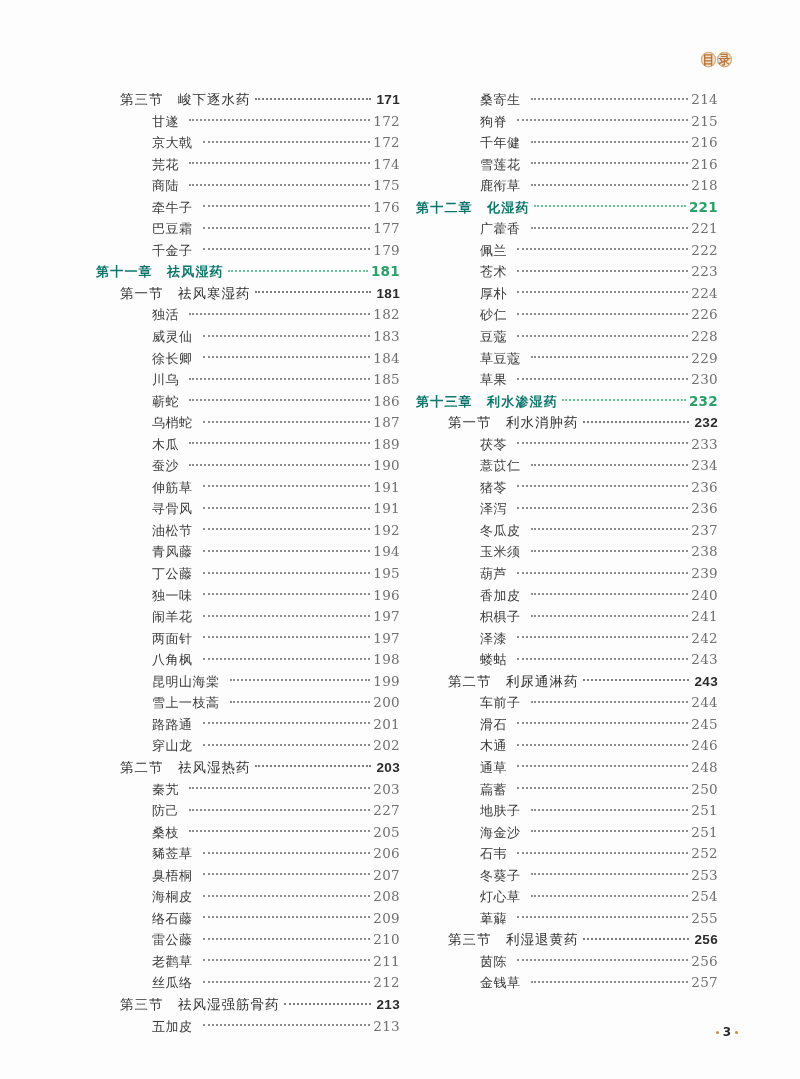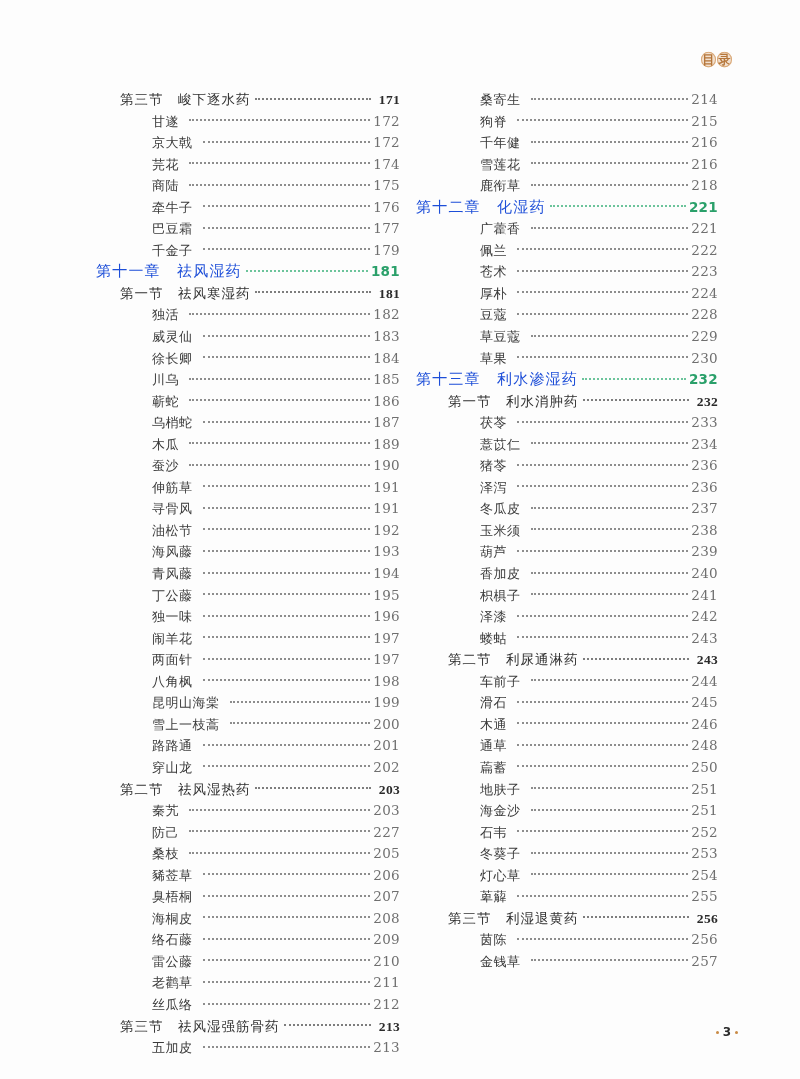--- a/index.html
+++ b/index.html
@@ -102,23 +102,23 @@
     font-size: 13.5px;
     color: #6f6f6f;
     text-align: right;
     min-width: 26px;
     font-family: "DejaVu Serif", "Liberation Serif", serif;
     letter-spacing: 0.3px;
   }
 
   
   .entry.level-chapter .label {
-    color: #1d4ed8;
-    font-weight: 400;
-    font-size: 15px;
+    color: #0f766e;
+    font-weight: 700;
+    font-size: 13px;
     letter-spacing: 1.2px;
   }
   .entry.level-chapter .pg {
     color: #2aa06a;
     font-weight: 700;
     font-family: "DejaVu Sans", "Liberation Sans", sans-serif;
     font-size: 13.5px;
   }
   .entry.level-chapter .leader::before {
     border-bottom-color: #6cc49b;
@@ -128,21 +128,21 @@
   
   .entry.level-section { padding-left: 24px; }
   .entry.level-section .label {
     color: #2f2f2f;
     font-size: 13.5px;
     letter-spacing: 1px;
   }
   .entry.level-section .pg {
     color: #2b2b2b;
     font-weight: 700;
-    font-family: Liberation Serif, serif;
+    font-family: Liberation Sans, sans-serif;
   }
   .entry.level-section .leader::before {
     border-bottom-color: #7d7d7d;
   }
 
   
   .entry.level-item { padding-left: 56px; }
   .entry.level-item .label {
     color: #3a3a3a;
     font-size: 13px;
@@ -287,25 +287,20 @@
           <span class="label">寻骨风</span>
           <span class="leader"></span>
           <span class="pg">191</span>
         </div>
         <div class="entry level-item">
           <span class="label">油松节</span>
           <span class="leader"></span>
           <span class="pg">192</span>
         </div>
         <div class="entry level-item">
-          <span class="label">海风藤</span>
-          <span class="leader"></span>
-          <span class="pg">193</span>
-        </div>
-        <div class="entry level-item">
           <span class="label">青风藤</span>
           <span class="leader"></span>
           <span class="pg">194</span>
         </div>
         <div class="entry level-item">
           <span class="label">丁公藤</span>
           <span class="leader"></span>
           <span class="pg">195</span>
         </div>
         <div class="entry level-item">
@@ -457,20 +452,25 @@
         </div>
         <div class="entry level-item">
           <span class="label">苍术</span>
           <span class="leader"></span>
           <span class="pg">223</span>
         </div>
         <div class="entry level-item">
           <span class="label">厚朴</span>
           <span class="leader"></span>
           <span class="pg">224</span>
+        </div>
+        <div class="entry level-item">
+          <span class="label">砂仁</span>
+          <span class="leader"></span>
+          <span class="pg">226</span>
         </div>
         <div class="entry level-item">
           <span class="label">豆蔻</span>
           <span class="leader"></span>
           <span class="pg">228</span>
         </div>
         <div class="entry level-item">
           <span class="label">草豆蔻</span>
           <span class="leader"></span>
           <span class="pg">229</span>

